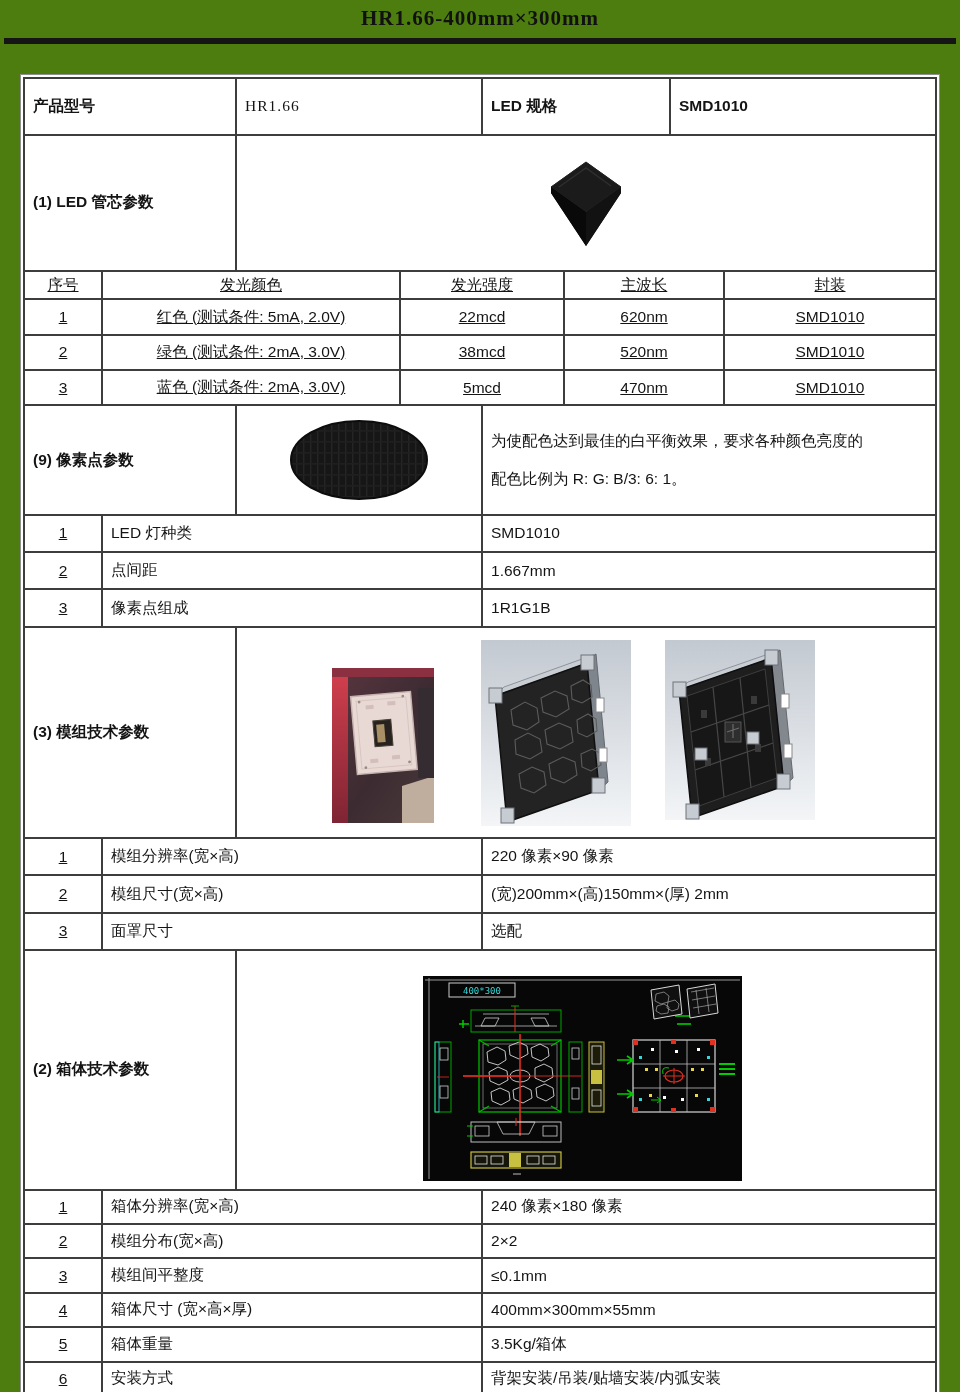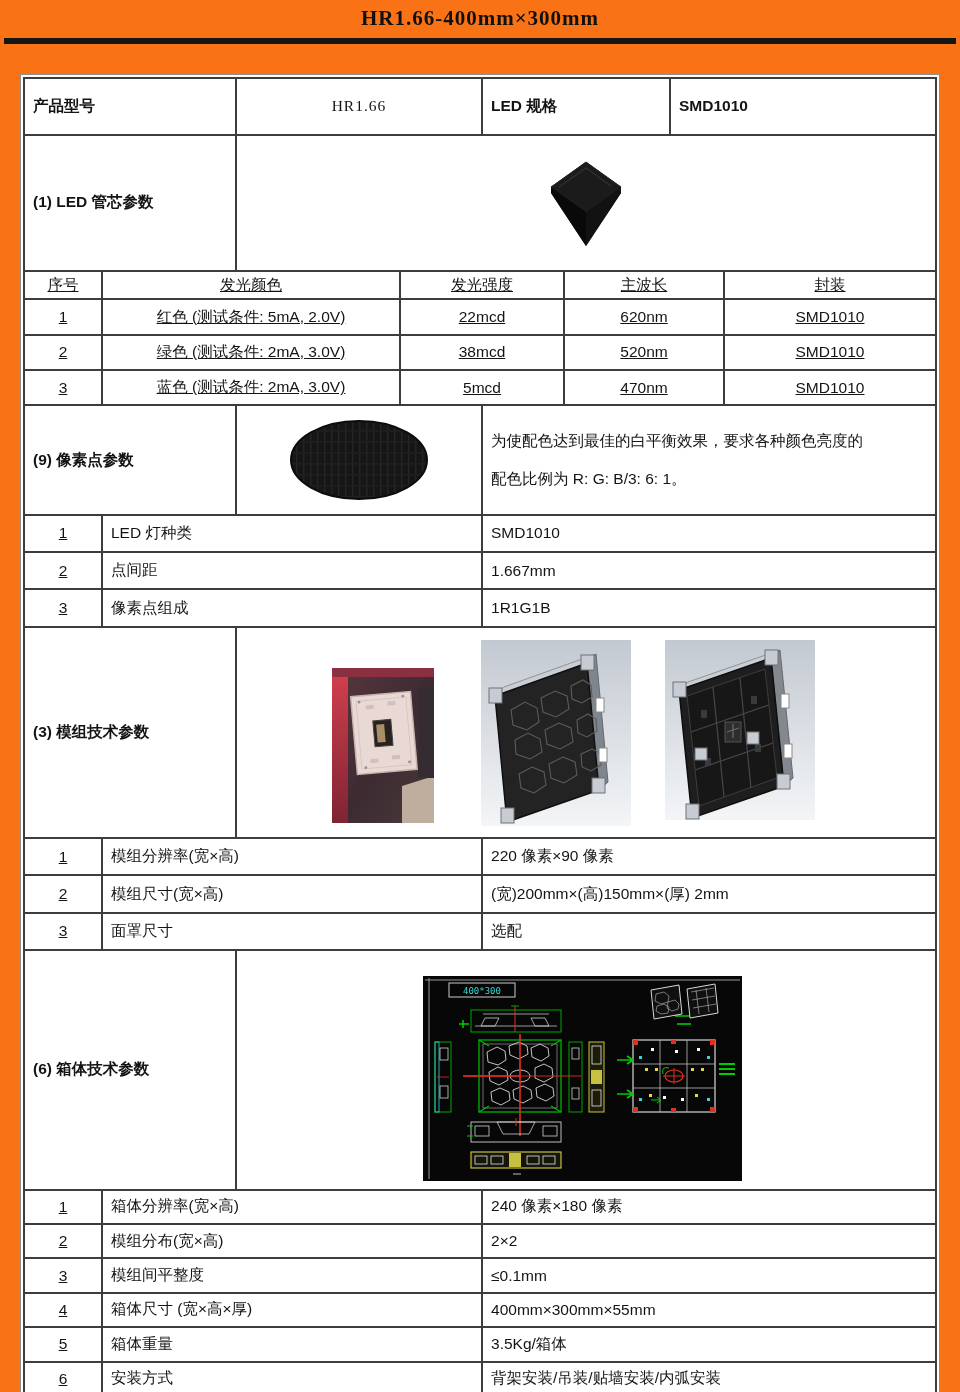--- a/index.html
+++ b/index.html
@@ -1,21 +1,21 @@
 <!DOCTYPE html>
 <html><head>
 <meta charset="utf-8">
 <style>
   * { box-sizing: border-box; margin: 0; padding: 0; }
   html, body { background: #e8e8e8; }
   .sheet {
     position: relative;
     width: 960px; height: 1392px;
     margin: 0 auto;
-    background: #f97316;
+    background: #4d7c0f;
     font-family: "Liberation Sans", sans-serif;
     color: #141414;
     overflow: hidden;
   }
   .doc-title {
     position: absolute; top: 6px; left: 0; right: 0;
     text-align: center;
     font-family: "Liberation Serif", serif;
     font-size: 21px; font-weight: 700; letter-spacing: 1px;
     color: #111;
@@ -48,21 +48,21 @@
   tr.r-l   td { height: 35px; }
   tr.r-s2  td { height: 108px; }
   tr.r-v   td { height: 37px; }
   tr.r-s3  td { height: 209px; }
   tr.r-s4  td { height: 237px; }
   tr.r-v6  td { height: 34px; }
 
   td.bold-label { font-weight: 700; font-size: 17px; padding-left: 14px; }
   td.model-cell {
     font-family: "Liberation Serif", serif;
-    font-size: 26px; text-align: center; letter-spacing: 1px;
+    font-size: 26px; letter-spacing: 1px;
   }
   td.sec-label { font-weight: 700; font-size: 16.5px; padding-left: 16px; }
   td.center { text-align: center; text-decoration: underline; }
   td.label-cell { padding-left: 14px; }
   td.value-cell { padding-left: 8px; }
   td.img-cell { position: relative; padding: 0; }
   td.note-cell { padding: 6px 10px; line-height: 38px; font-size: 15.5px; }
 
   .abs { position: absolute; }
   .center-in-cell {
@@ -286,21 +286,21 @@
         <td colspan="3" class="label-cell">模组尺寸(宽×高)</td>
         <td colspan="4" class="value-cell">(宽)200mm×(高)150mm×(厚) 2mm</td>
       </tr>
       <tr class="r-v">
         <td class="center">3</td>
         <td colspan="3" class="label-cell">面罩尺寸</td>
         <td colspan="4" class="value-cell">选配</td>
       </tr>
 
       <tr class="r-s4">
-        <td colspan="2" class="sec-label">(6) 箱体技术参数</td>
+        <td colspan="2" class="sec-label">(2) 箱体技术参数</td>
         <td colspan="6" class="img-cell">
           <svg class="abs" style="left:186px; top:25px;" width="319" height="205" viewBox="0 0 319 205">
             <rect width="319" height="205" fill="#070707"></rect>
             <path d="M6,2 L6,203 M2,4 L317,4" stroke="#9a9a9a" stroke-width="1"></path>
 
             <rect x="26" y="7" width="66" height="14" fill="#060606" stroke="#cccccc" stroke-width="1"></rect>
             <text x="59" y="18" text-anchor="middle" font-size="9" fill="#35d8d8" font-family="DejaVu Sans Mono, monospace">400*300</text>
 
             <g>
               <rect x="48" y="34" width="90" height="22" fill="none" stroke="#00a800" stroke-width="1"></rect>

